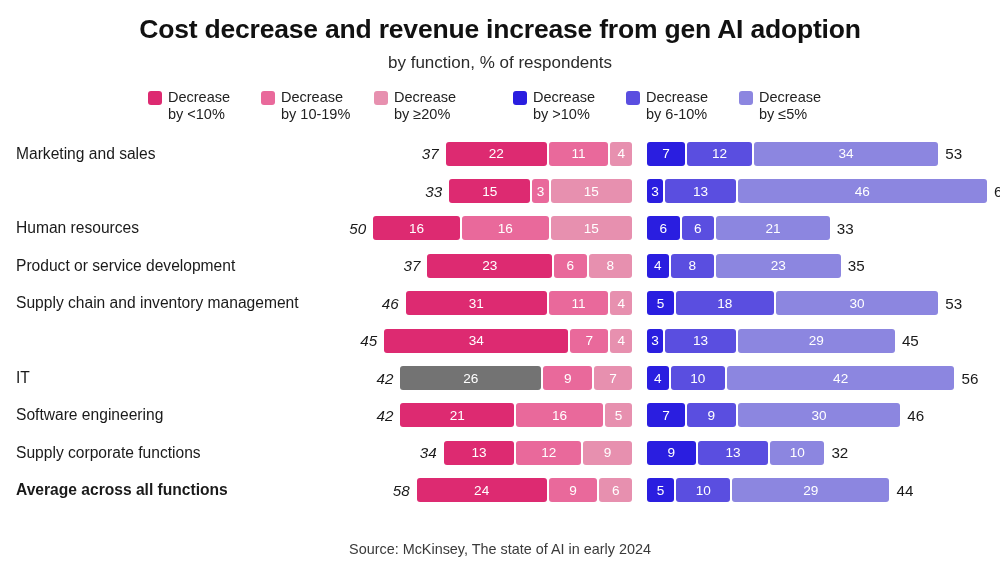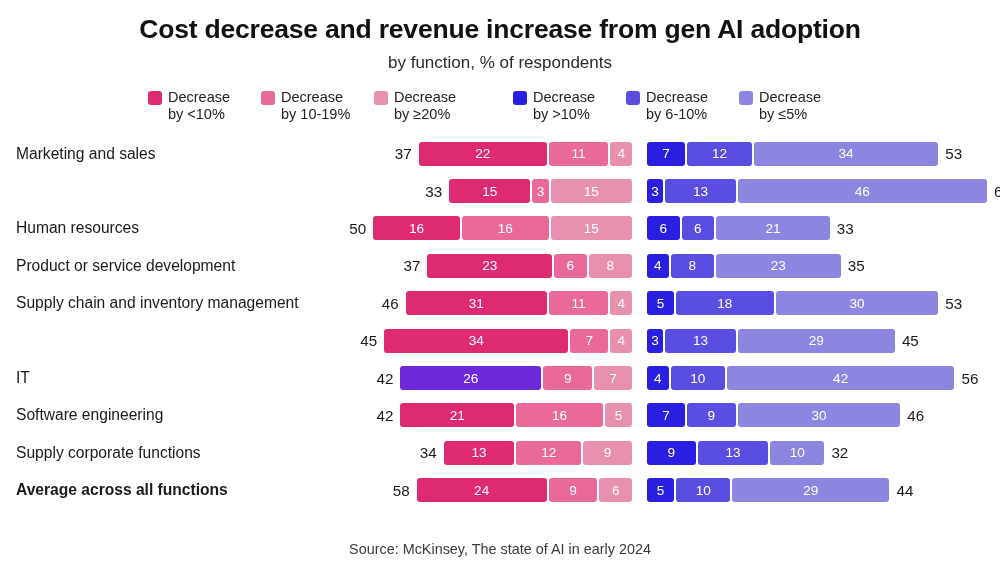--- a/index.html
+++ b/index.html
@@ -121,21 +121,21 @@
     overflow: hidden;
     margin-right: 2px;
   }
   .seg:last-of-type { margin-right: 0; }
 
   .total {
     font-size: 15.2px;
     color: #1a1a1a;
     white-space: nowrap;
   }
-  .total-left  { margin-right: 7px; }
+  .total-left  { margin-right: 7px; font-style: italic; }
   .total-right { margin-left: 7px; }
 
   
   .source {
     position: absolute;
     left: 0;
     right: 0;
     bottom: 12px;
     text-align: center;
     font-size: 14.4px;
@@ -186,21 +186,21 @@
 by ≤5%</span>
       </div>
     </div>
   </div>
 
 <div class="chart-area" id="chart-area">
     <div class="row">
       <div class="row-label">Marketing and sales</div>
       <div class="bars-left">
         <span class="total total-left">37</span>
-        <div class="seg" style="background: rgb(221, 42, 113); width: 128px;">22</div>
+        <div class="seg" style="background: rgb(221, 42, 113); width: 101px;">22</div>
         <div class="seg" style="background: rgb(233, 105, 155); width: 59.62px;">11</div>
         <div class="seg" style="background: rgb(231, 144, 175); width: 21.68px;">4</div>
       </div>
       <div class="bars-right">
         <div class="seg" style="background: rgb(42, 30, 224); width: 37.94px;">7</div>
         <div class="seg" style="background: rgb(90, 78, 224); width: 65.04px;">12</div>
         <div class="seg" style="background: rgb(140, 134, 224); width: 184.28px;">34</div>
         <span class="total total-right">53</span>
       </div>
     </div>
@@ -274,21 +274,21 @@
         <div class="seg" style="background: rgb(42, 30, 224); width: 16.26px;">3</div>
         <div class="seg" style="background: rgb(90, 78, 224); width: 70.46px;">13</div>
         <div class="seg" style="background: rgb(140, 134, 224); width: 157.18px;">29</div>
         <span class="total total-right">45</span>
       </div>
     </div>
     <div class="row">
       <div class="row-label">IT</div>
       <div class="bars-left">
         <span class="total total-left">42</span>
-        <div class="seg" style="background: #6d28d9; width: 140.92px;">26</div>
+        <div class="seg" style="background: #737373; width: 140.92px;">26</div>
         <div class="seg" style="background: rgb(233, 105, 155); width: 48.78px;">9</div>
         <div class="seg" style="background: rgb(231, 144, 175); width: 37.94px;">7</div>
       </div>
       <div class="bars-right">
         <div class="seg" style="background: rgb(42, 30, 224); width: 21.68px;">4</div>
         <div class="seg" style="background: rgb(90, 78, 224); width: 54.2px;">10</div>
         <div class="seg" style="background: rgb(140, 134, 224); width: 227.64px;">42</div>
         <span class="total total-right">56</span>
       </div>
     </div>

